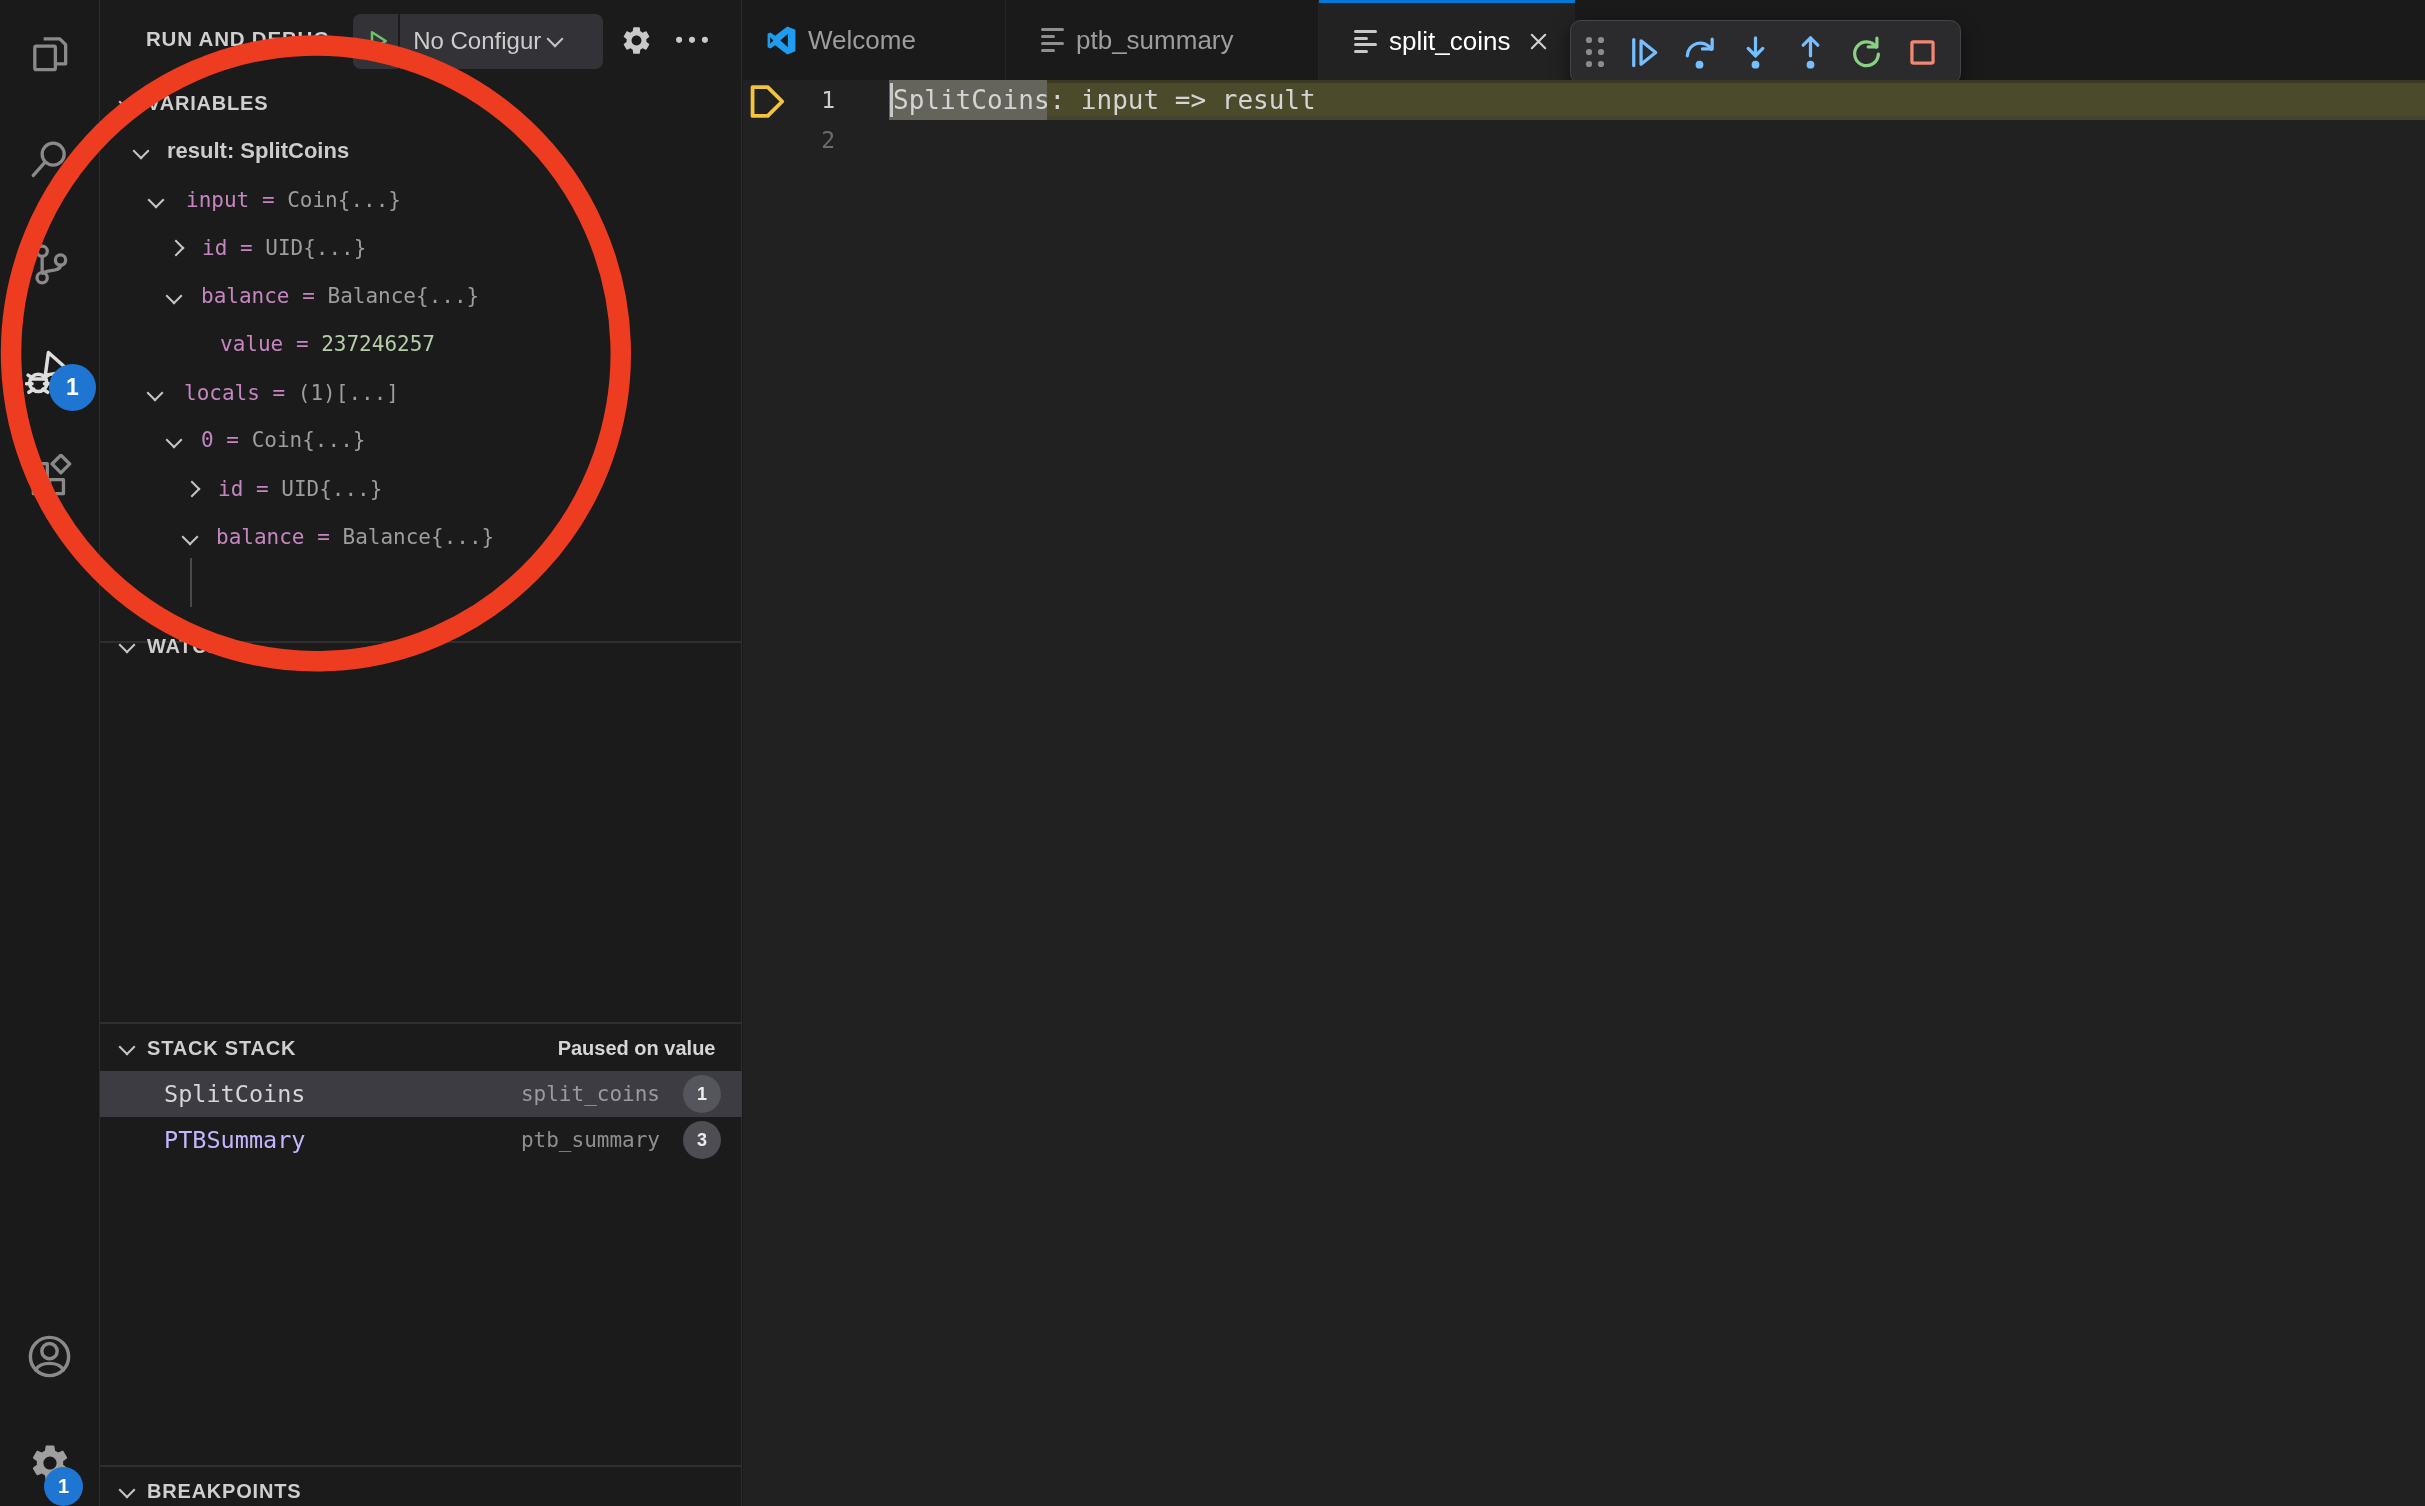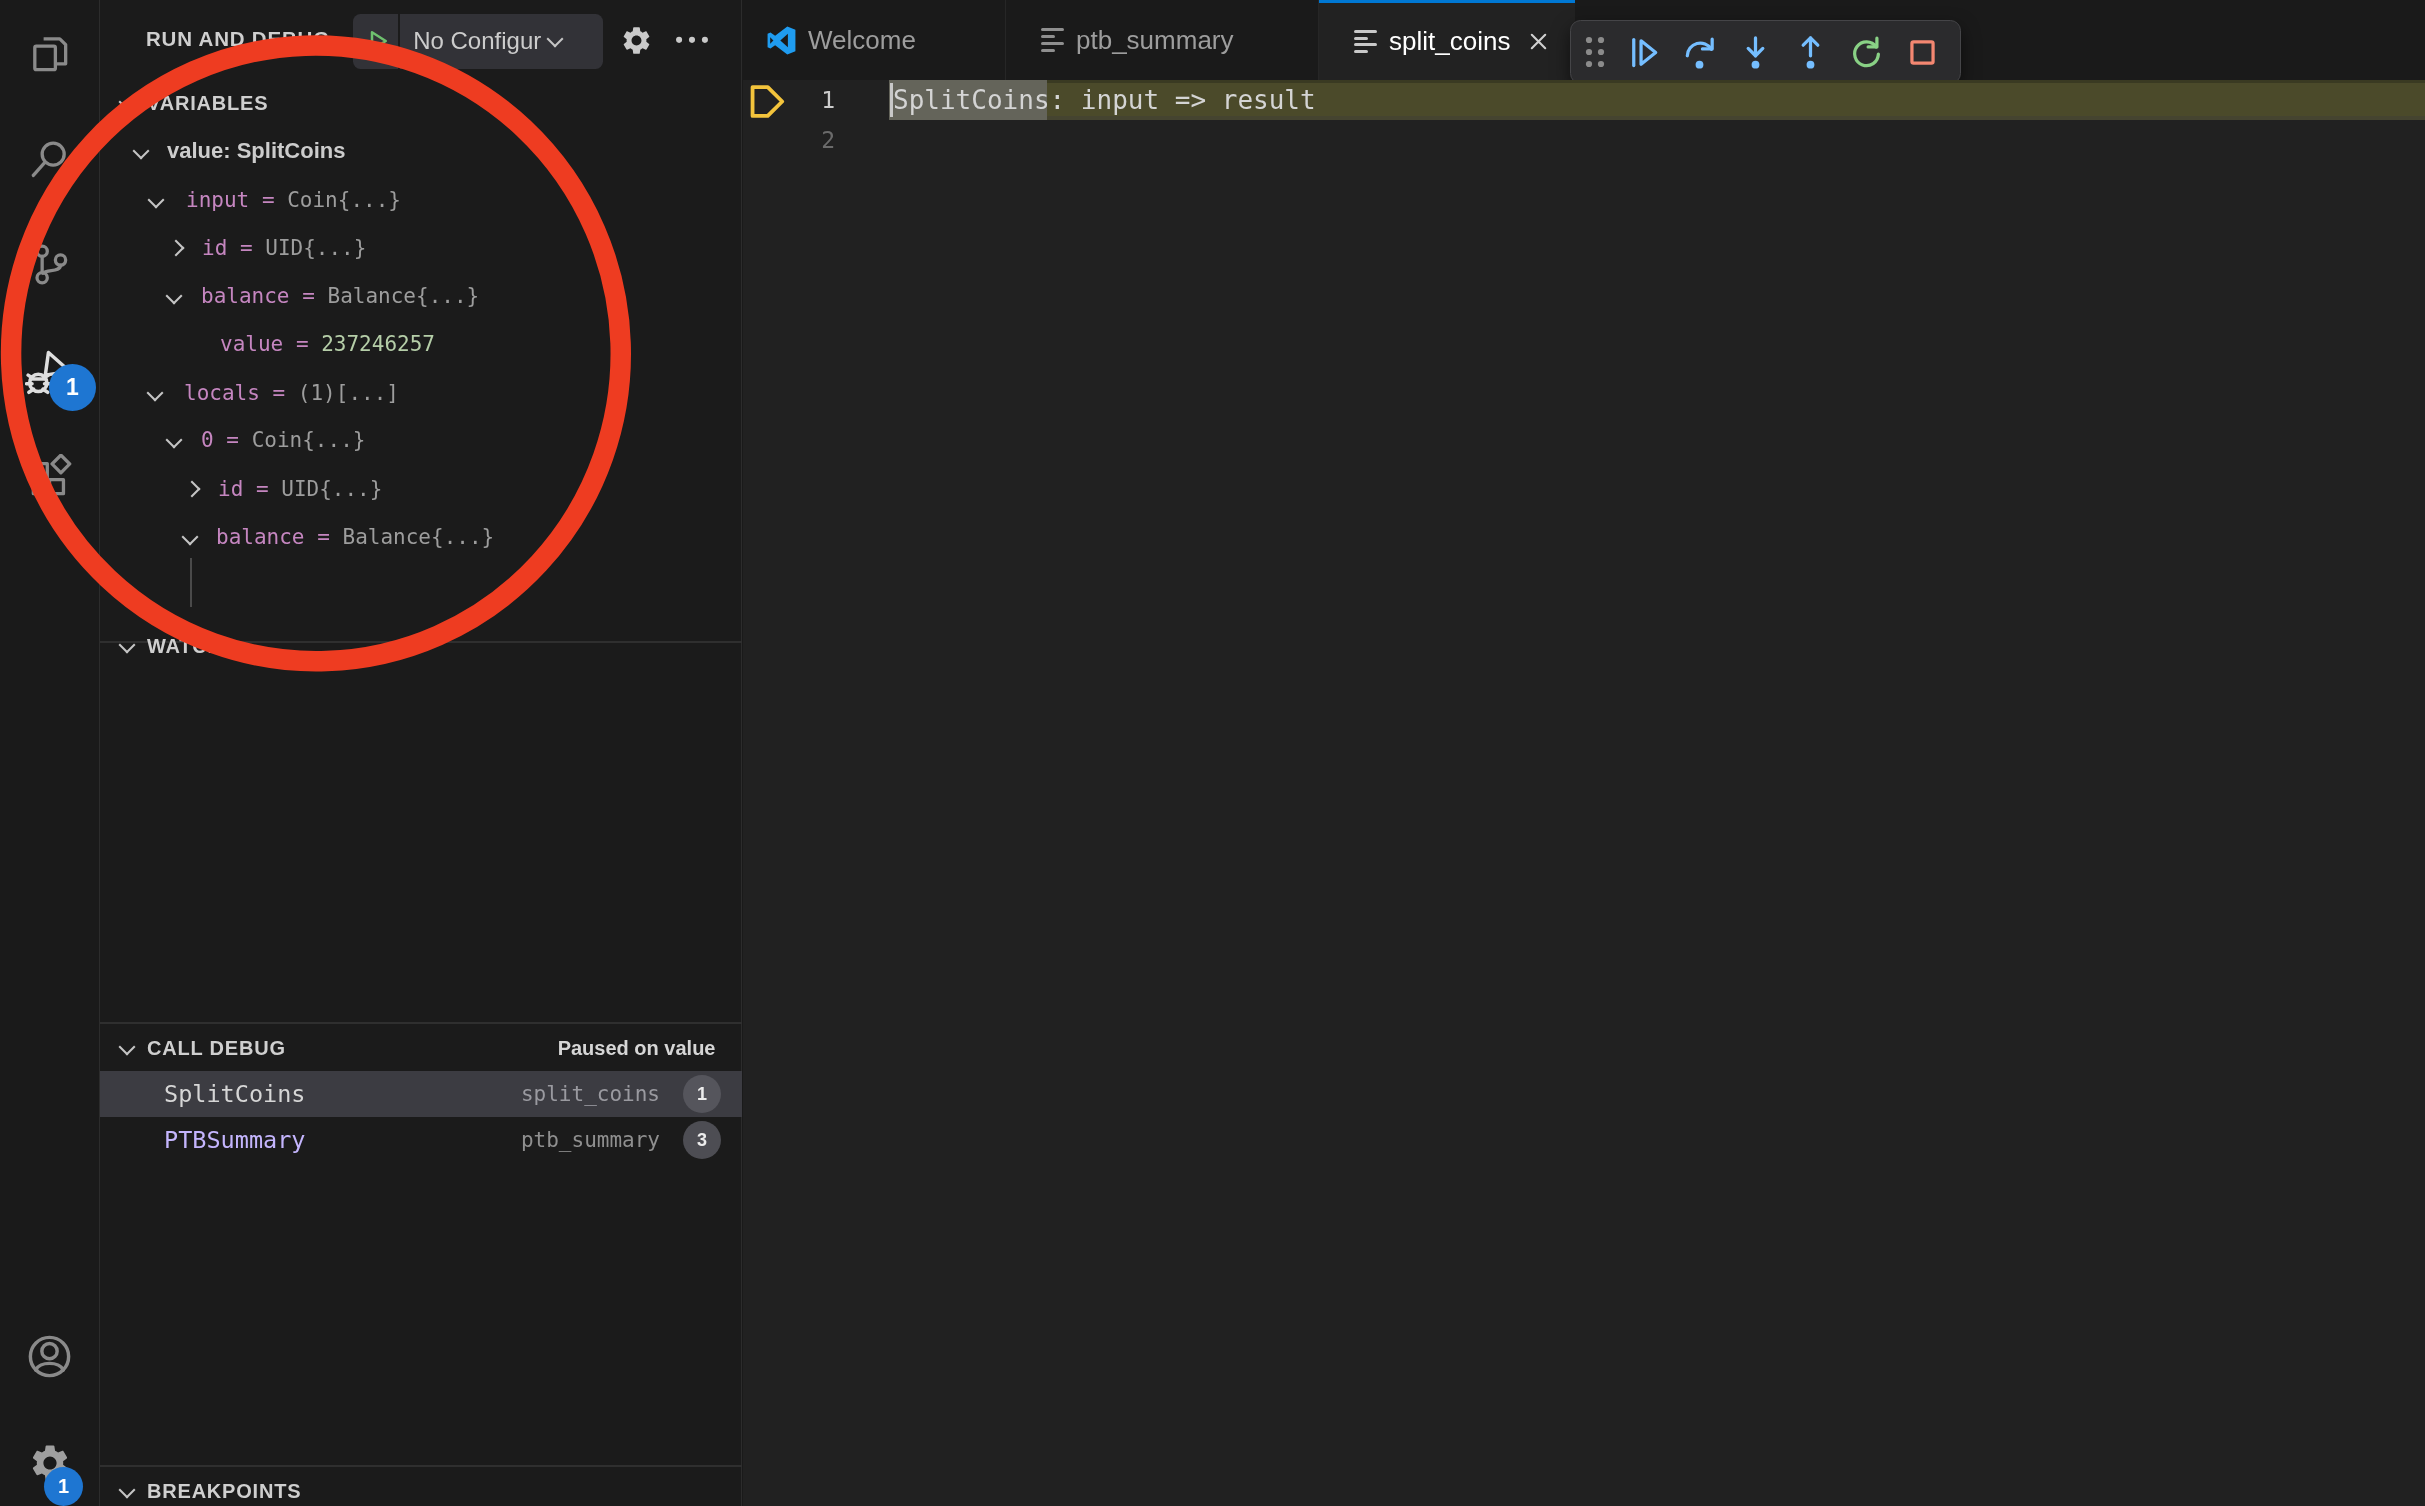--- a/index.html
+++ b/index.html
@@ -153,21 +153,21 @@
       </svg>
     </div>
 
     <div class="sec-head" style="top:79px">
       <span class="chev down"></span>
       <span class="t">VARIABLES</span>
     </div>
 
     <div class="trow" style="top:127px">
       <span class="chev down" style="left:35px"></span>
-      <span class="txt scope-lbl" style="left:67px">value: SplitCoins</span>
+      <span class="txt scope-lbl" style="left:67px">result: SplitCoins</span>
     </div>
     <div class="trow" style="top:176px">
       <span class="chev down" style="left:50px"></span>
       <span class="txt" style="left:86px"><span class="vn">input</span> <span class="vq">=</span> <span class="typ">Coin{...}</span></span>
     </div>
     <div class="trow" style="top:224px">
       <span class="chev right" style="left:70px"></span>
       <span class="txt" style="left:102px"><span class="vn">id</span> <span class="vq">=</span> <span class="typ">UID{...}</span></span>
     </div>
     <div class="trow" style="top:272px">
@@ -197,21 +197,21 @@
 
     <div class="hr" style="top:641px"></div>
     <div class="sec-head" style="top:622px">
       <span class="chev down"></span>
       <span class="t">WATCH</span>
     </div>
 
     <div class="hr" style="top:1022px"></div>
     <div class="sec-head" style="top:1024px">
       <span class="chev down"></span>
-      <span class="t">CALL DEBUG</span>
+      <span class="t">STACK STACK</span>
       <span class="cs-status">Paused on value</span>
     </div>
     <div class="frame-row sel" style="top:1071px">
       <span class="frame-name">SplitCoins</span>
       <span class="frame-file">split_coins</span>
       <span class="frame-badge">1</span>
     </div>
     <div class="frame-row" style="top:1117px">
       <span class="frame-name" style="color:#c4b5fd">PTBSummary</span>
       <span class="frame-file" style="color:#8f8f8f">ptb_summary</span>

